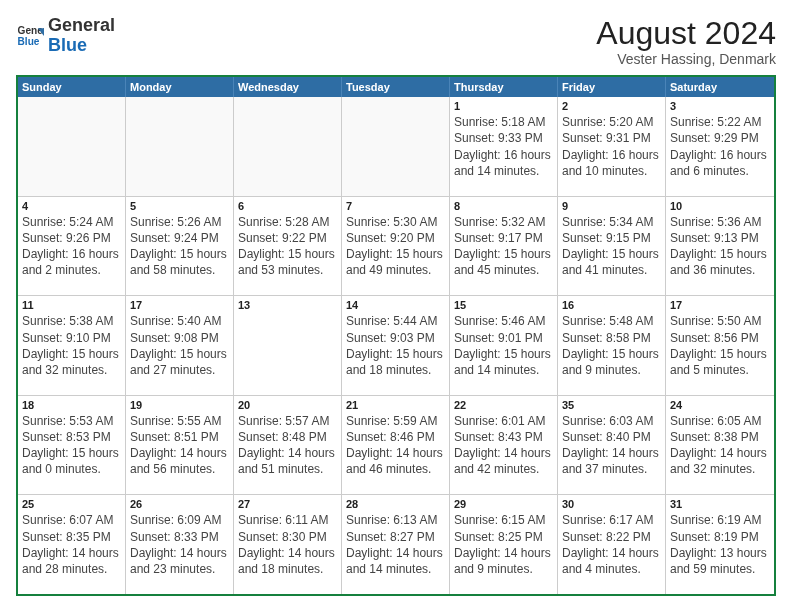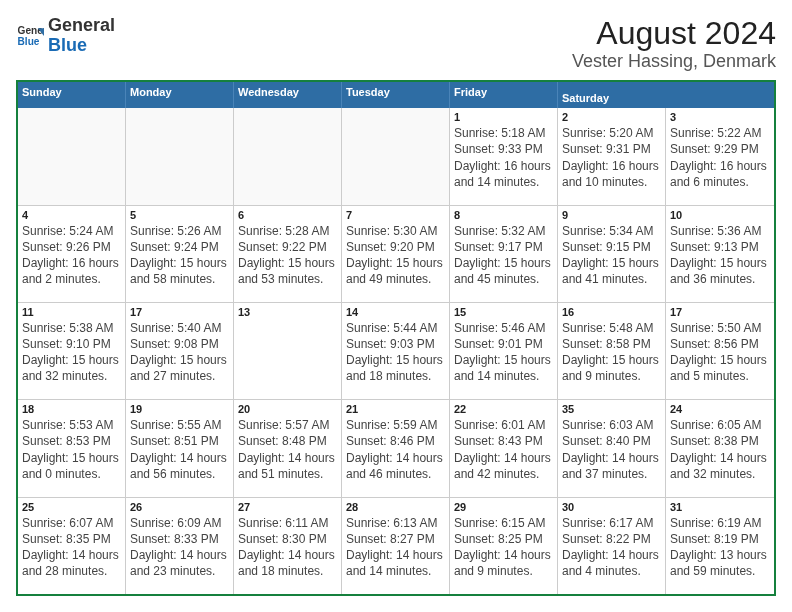--- a/index.html
+++ b/index.html
@@ -41,21 +41,21 @@
     .title-block {
       text-align: right;
     }
     .month-title {
       font-size: 32px;
       font-weight: normal;
       color: #222;
       line-height: 1.1;
     }
     .subtitle {
-      font-size: 18px;
+      font-size: 14px;
       color: #555;
     }
     .calendar {
       flex: 1;
       display: flex;
       flex-direction: column;
       border: 2px solid #15803d;
     }
     .cal-header {
       display: grid;
@@ -65,21 +65,20 @@
     .cal-header-cell {
       color: #fff;
       font-size: 11px;
       font-weight: bold;
       padding: 4px 4px;
       text-align: left;
       border-right: 1px solid #4a84b8;
     }
     .cal-header-cell:last-child {
       border-right: none;
-      margin-top: 6px;
     }
     .cal-body {
       flex: 1;
       display: flex;
       flex-direction: column;
     }
     .cal-row {
       display: grid;
       grid-template-columns: repeat(7, 1fr);
       flex: 1;
@@ -138,20 +137,21 @@
       <div class="subtitle">Vester Hassing, Denmark</div>
     </div>
   </div>
 
   <div class="calendar">
     <div class="cal-header">
       <div class="cal-header-cell">Sunday</div>
       <div class="cal-header-cell">Monday</div>
       <div class="cal-header-cell">Wednesday</div>
       <div class="cal-header-cell">Tuesday</div>
+      <div class="cal-header-cell">Thursday</div>
       <div class="cal-header-cell">Friday</div>
       <div class="cal-header-cell">Saturday</div>
     </div>
     <div class="cal-body" id="cal-body">
     <div class="cal-row">
           <div class="cal-cell empty"></div>
           <div class="cal-cell empty"></div>
           <div class="cal-cell empty"></div>
           <div class="cal-cell empty"></div>
           <div class="cal-cell">

